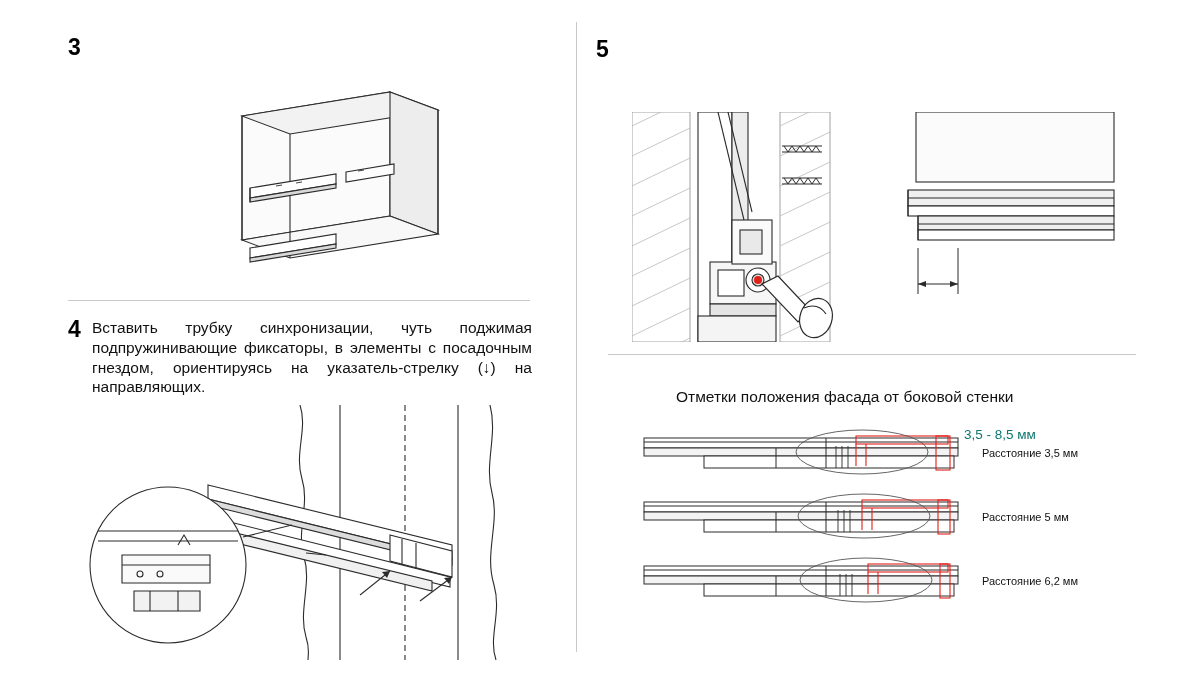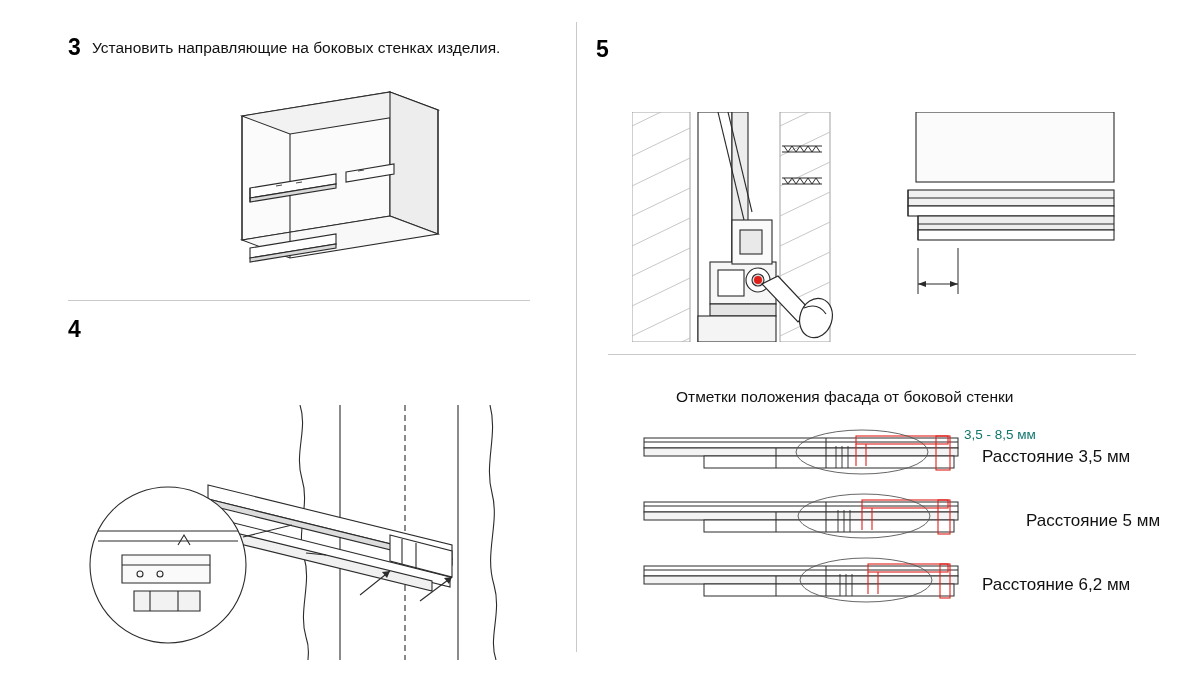--- a/index.html
+++ b/index.html
@@ -48,21 +48,21 @@
     background: #c9c9c9;
     height: 1px;
   }
   
   .fig { position: absolute; }
 
   .cabinet-svg, .tube-svg, .screw-svg, .side-svg, .marks-svg { display: block; }
 
   .caption-small {
     position: absolute;
-    font-size: 17px;
+    font-size: 11px;
     color: #111;
   }
   .caption-title {
     position: absolute;
     font-size: 15.5px;
     color: #111;
     margin-left: 36px;
   }
   .dim-label {
     position: absolute;
@@ -71,21 +71,20 @@
   }
 </style>
 </head>
 <body>
 
 <div class="page">
 
   <div class="v-divider"></div>
 
   <div class="step-num" style="left:68px; top:36px;">3</div>
-  <div class="step-text" style="left:92px; top:38px; width:452px;">Установить направляющие на боковых стенках изделия.</div>
 
   <div class="fig" style="left:150px; top:88px;">
     <svg class="cabinet-svg" width="330" height="210" viewBox="0 0 330 210" xmlns="http://www.w3.org/2000/svg">
       <g fill="none" stroke="#2b2b2b" stroke-width="1.1">
 
         <polygon points="92,28 240,4 240,128 92,152" fill="#fbfbfb"></polygon>
 
         <polygon points="92,28 240,4 288,22 140,46" fill="#f2f2f2"></polygon>
 
         <polygon points="240,4 288,22 288,146 240,128" fill="#ededed"></polygon>
@@ -117,20 +116,21 @@
         <line x1="126" y1="98" x2="132" y2="97"></line>
         <line x1="146" y1="95" x2="152" y2="94"></line>
         <line x1="208" y1="83" x2="214" y2="82"></line>
       </g>
     </svg>
   </div>
 
   <div class="h-rule" style="left:68px; top:300px; width:462px;"></div>
 
   <div class="step-num" style="left:68px; top:318px;">4</div>
+  <div class="step-text" style="left:92px; top:318px; width:440px;">Вставить трубку синхронизации, чуть поджимая подпружинивающие фиксаторы, в элементы с посадочным гнездом, ориентируясь на указатель-стрелку (↓) на направляющих.</div>
 
   <div class="fig" style="left:60px; top:405px;">
     <svg class="tube-svg" width="500" height="255" viewBox="0 0 500 255" xmlns="http://www.w3.org/2000/svg">
       <g fill="none" stroke="#2b2b2b" stroke-width="1.1">
 
         <path d="M430,0 C438,30 424,58 432,88 C440,118 424,148 434,180 C442,208 428,232 436,255"></path>
         <path d="M240,0 C248,24 234,48 242,74 C250,100 236,126 244,152 C252,178 238,206 246,232 C250,244 248,250 248,255"></path>
 
         <line x1="280" y1="0" x2="280" y2="255"></line>
         <line x1="345" y1="0" x2="345" y2="255" stroke-dasharray="6 4"></line>
@@ -332,21 +332,21 @@
         <rect x="298" y="8" width="12" height="34"></rect>
       </g>
       <g fill="none" stroke="#2b2b2b" stroke-width="0.9">
         <line x1="198" y1="18" x2="198" y2="40"></line>
         <line x1="204" y1="18" x2="204" y2="40"></line>
         <line x1="210" y1="18" x2="210" y2="40"></line>
       </g>
       <ellipse cx="224" cy="24" rx="66" ry="22" fill="none" stroke="#555" stroke-width="0.9"></ellipse>
     </svg>
   </div>
-  <div class="caption-small" style="left:982px; top:511px;margin-left:44px;">Расстояние 5 мм</div>
+  <div class="caption-small" style="left:982px; top:511px;">Расстояние 5 мм</div>
 
   <div class="fig" style="left:640px; top:556px;">
     <svg class="marks-svg" width="330" height="56" viewBox="0 0 330 56" xmlns="http://www.w3.org/2000/svg">
       <g fill="none" stroke="#2b2b2b" stroke-width="1">
         <rect x="4" y="10" width="314" height="10" fill="#ffffff"></rect>
         <rect x="4" y="20" width="314" height="8" fill="#f3f3f3"></rect>
         <rect x="64" y="28" width="250" height="12" fill="#ffffff"></rect>
         <line x1="4" y1="14" x2="318" y2="14"></line>
         <line x1="136" y1="20" x2="136" y2="40"></line>
         <line x1="186" y1="10" x2="186" y2="40"></line>

